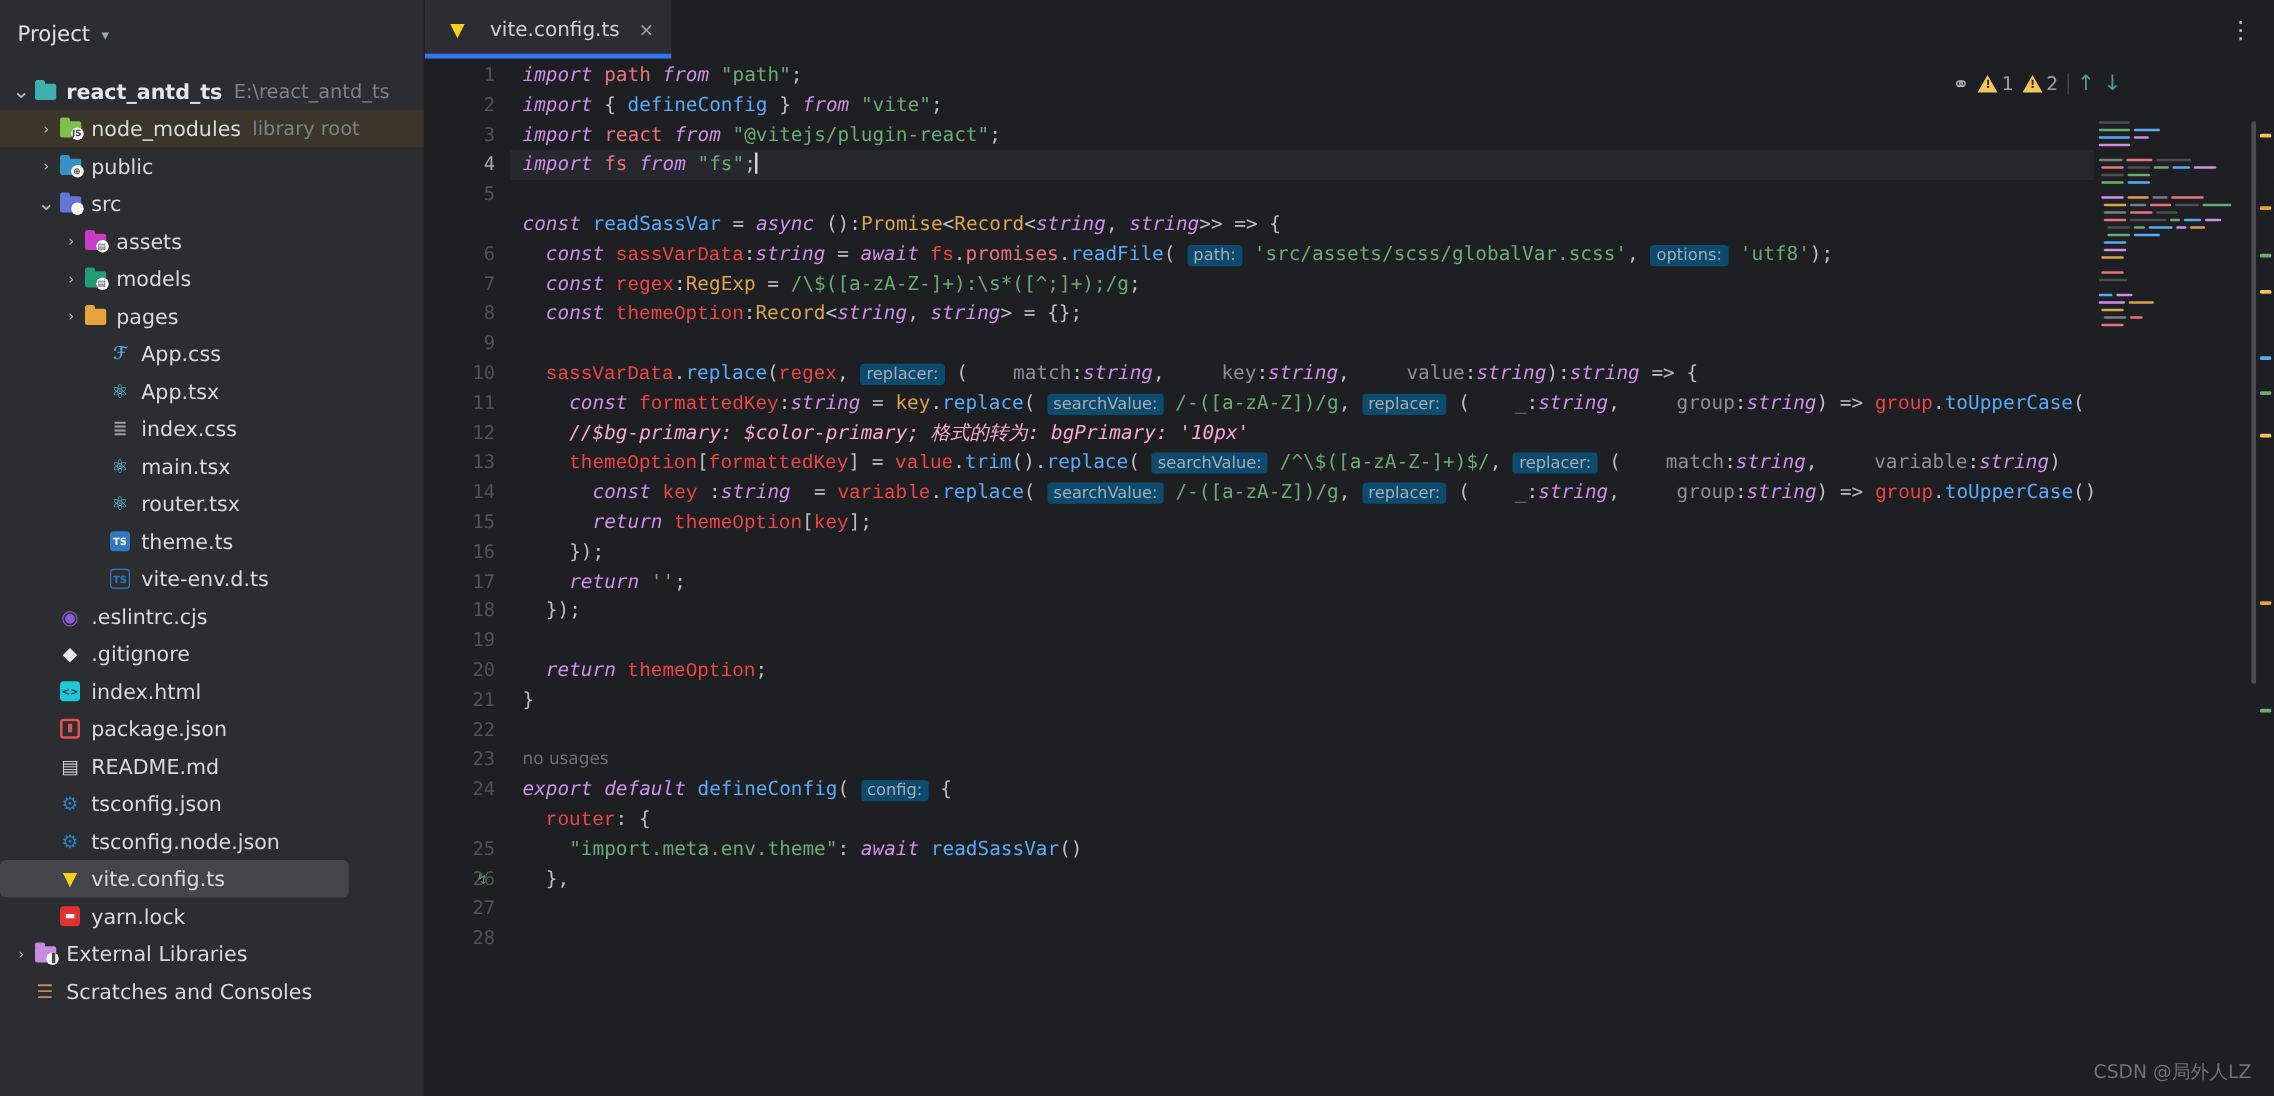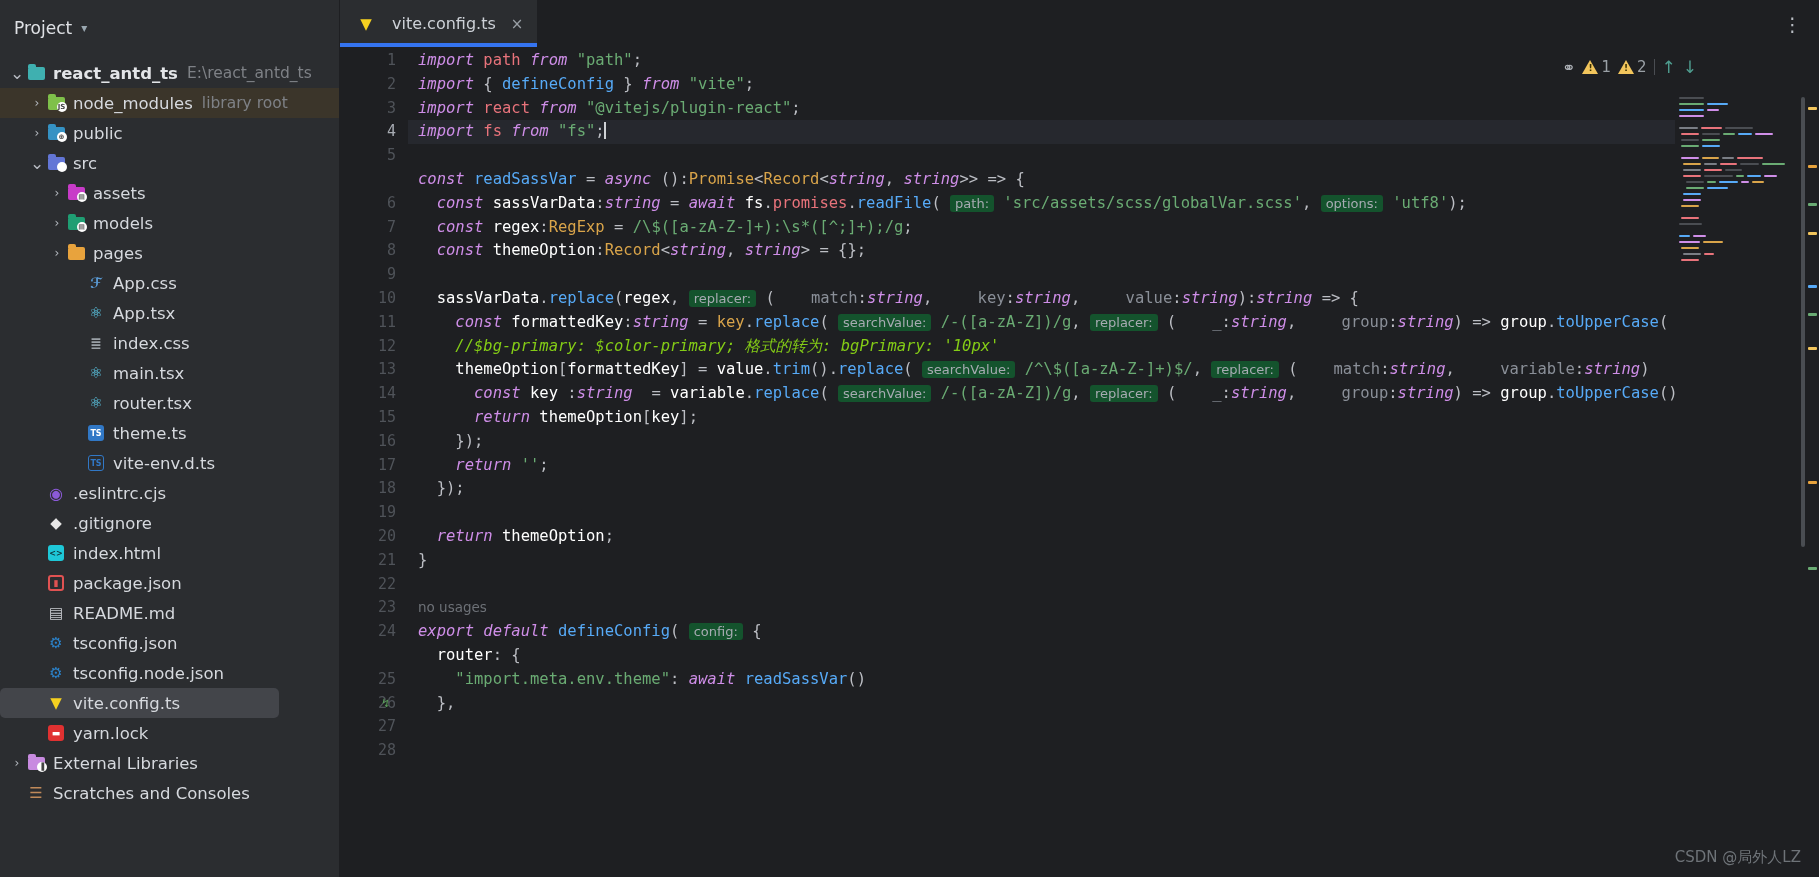--- a/index.html
+++ b/index.html
@@ -86,30 +86,30 @@
 
   .codecol { flex:1; position:relative; padding-top:2px; overflow:hidden;
              font-family:"DejaVu Sans Mono","Liberation Mono",monospace; font-size:15.5px; }
   .ln { height:23.8px; line-height:23.8px; white-space:pre; padding-left:10px; }
   .ln.hl { background:#26282e; }
   .hint-line { height:23.8px; line-height:23.8px; padding-left:10px; color:#6d7177; font-size:13.5px;
                font-family:"DejaVu Sans","Liberation Sans",sans-serif; }
 
   
   .kw   { color:#cf8ee8; font-style:italic; }
-  .id   { color:#ffffff; }
+  .id   { color:#ef4444;font-family:Liberation Mono, monospace; }
   .fn   { color:#57aaf7; }
   .str  { color:#6aab73; }
   .type { color:#d9a44a; }
   .ital { color:#cf8ee8; font-style:italic; }
   .prop { color:#e8737b; }
-  .cmt  { color:#84cc16; font-style:italic;margin-top:46px; }
+  .cmt  { color:#f9a8d4; font-style:italic;margin-top:46px; }
   .lnk  { color:#6a8fd4; font-style:italic; text-decoration:underline; }
   .op   { color:#bcbec4; }
-  .inlay{ background:#14532d; color:#a7abb2; font-size:13px; border-radius:3px;
+  .inlay{ background:#0c4a6e; color:#a7abb2; font-size:13px; border-radius:3px;
           padding:1px 5px; font-family:"DejaVu Sans","Liberation Sans",sans-serif; }
   .param{ color:#8a8f98;padding-left:36px; }
   .caret{ display:inline-block; width:2px; height:17px; background:#cfd2d6;
           vertical-align:-3px; margin-left:-1px; }
 
   
   .inspect {
     position:absolute; top:10px; right:122px; display:flex; align-items:center;
     gap:7px; font-size:14px; font-family:"DejaVu Sans","Liberation Sans",sans-serif;
     z-index:5;

